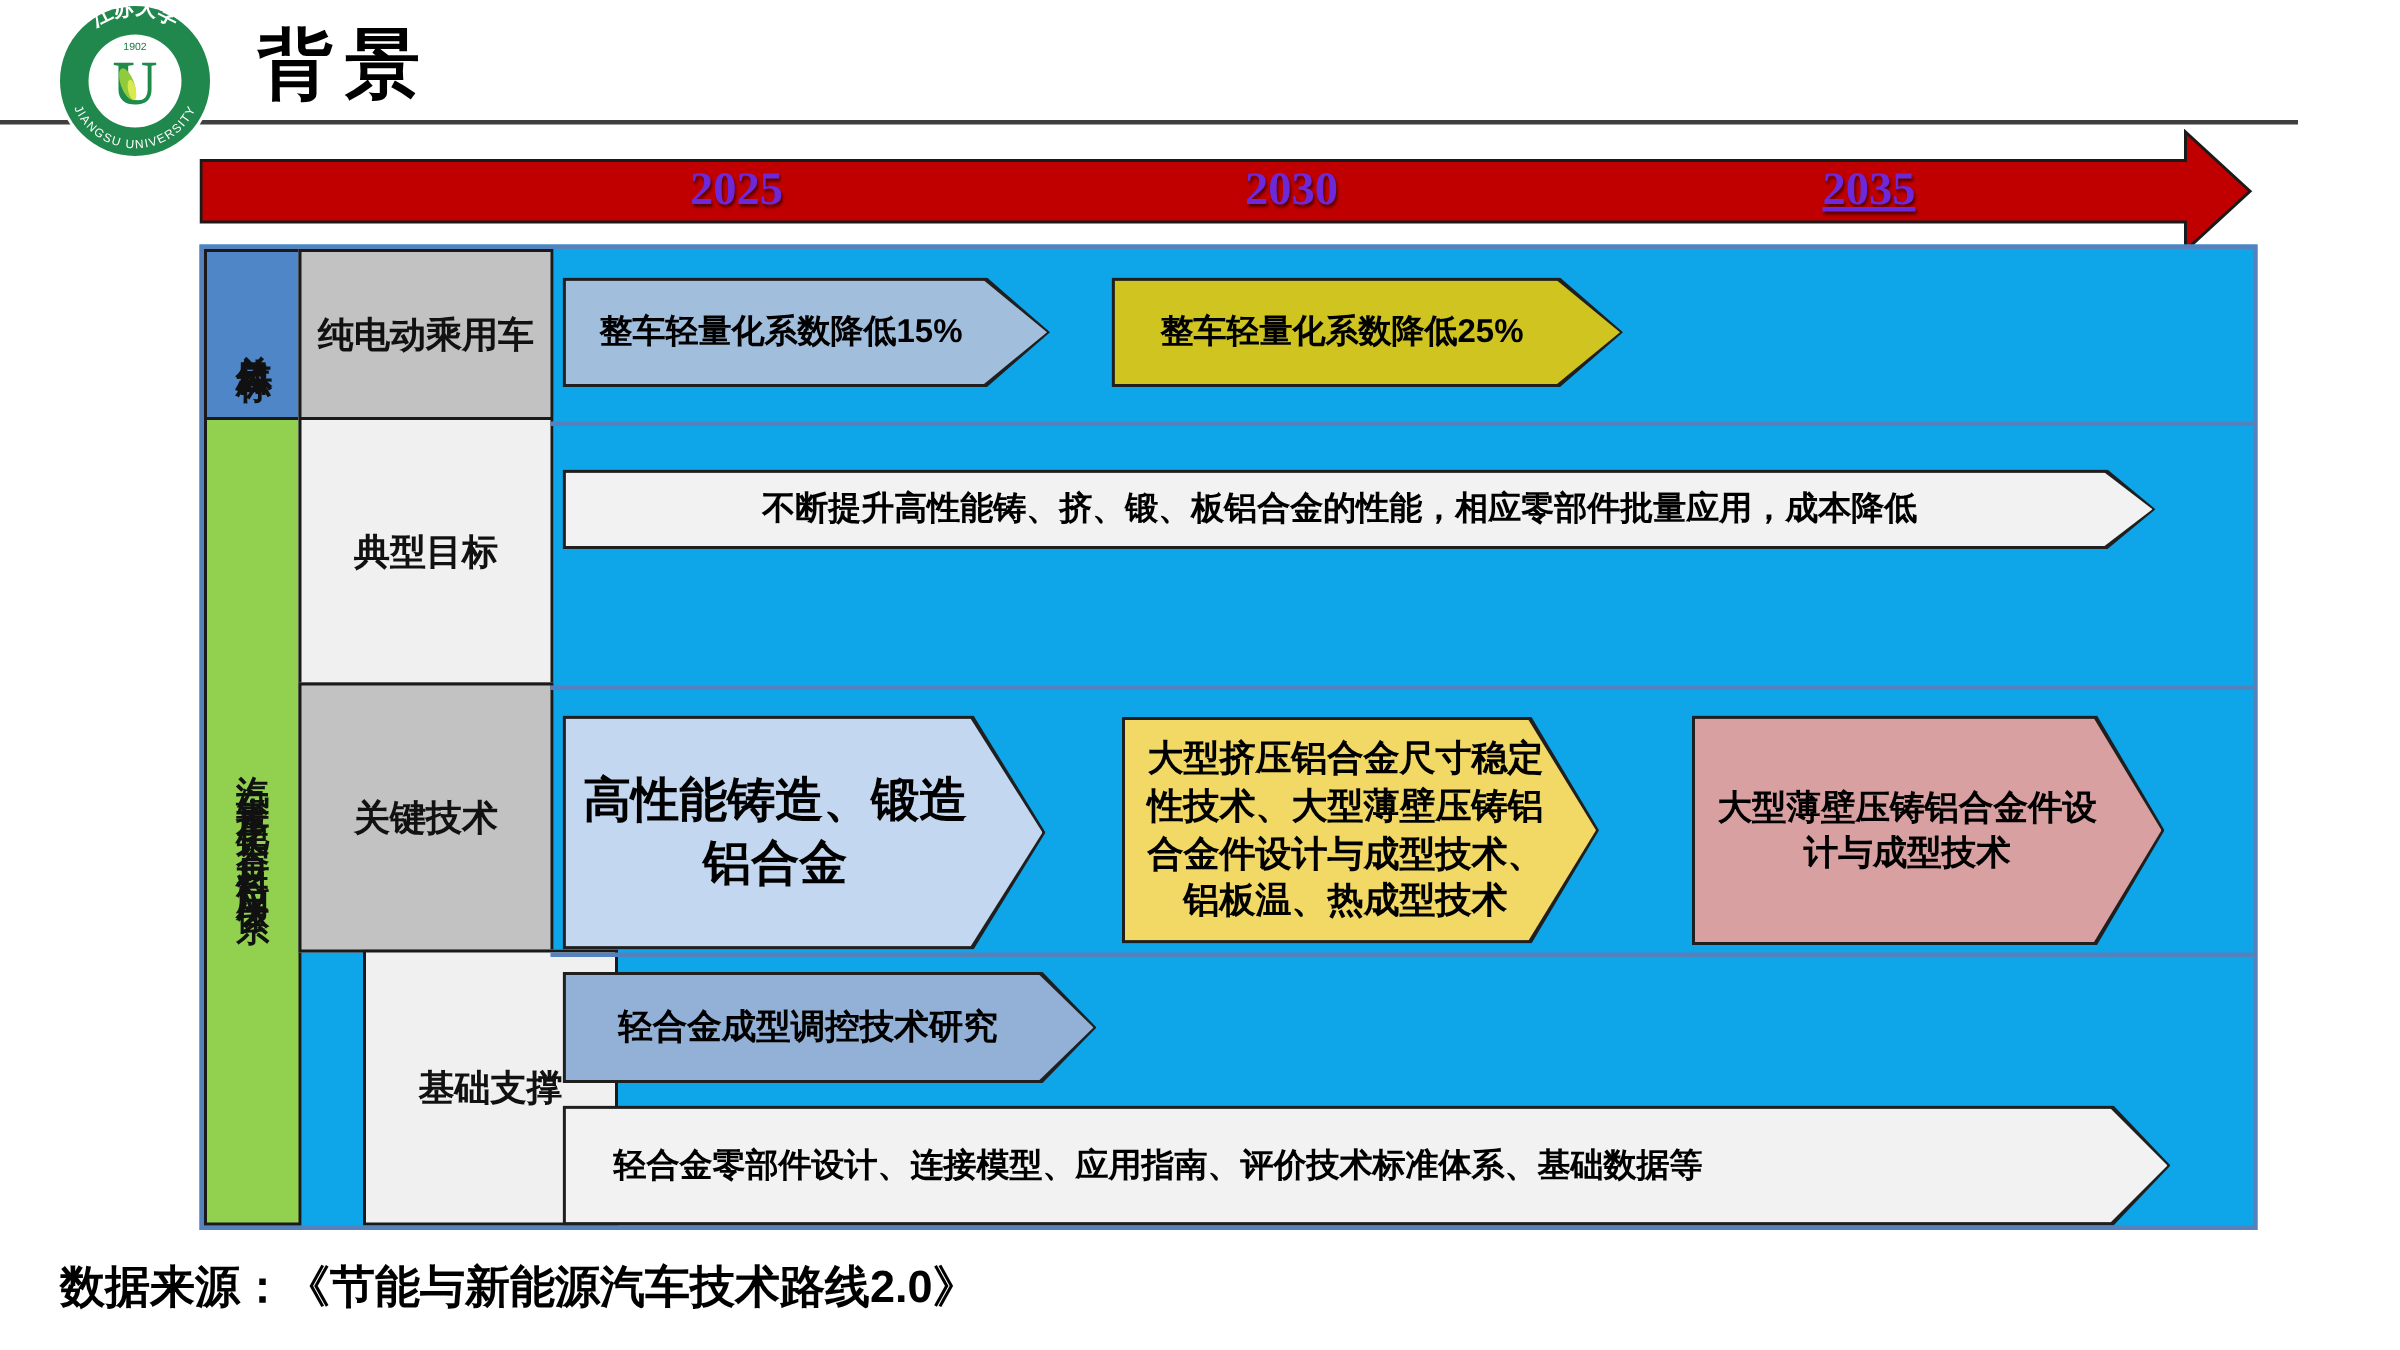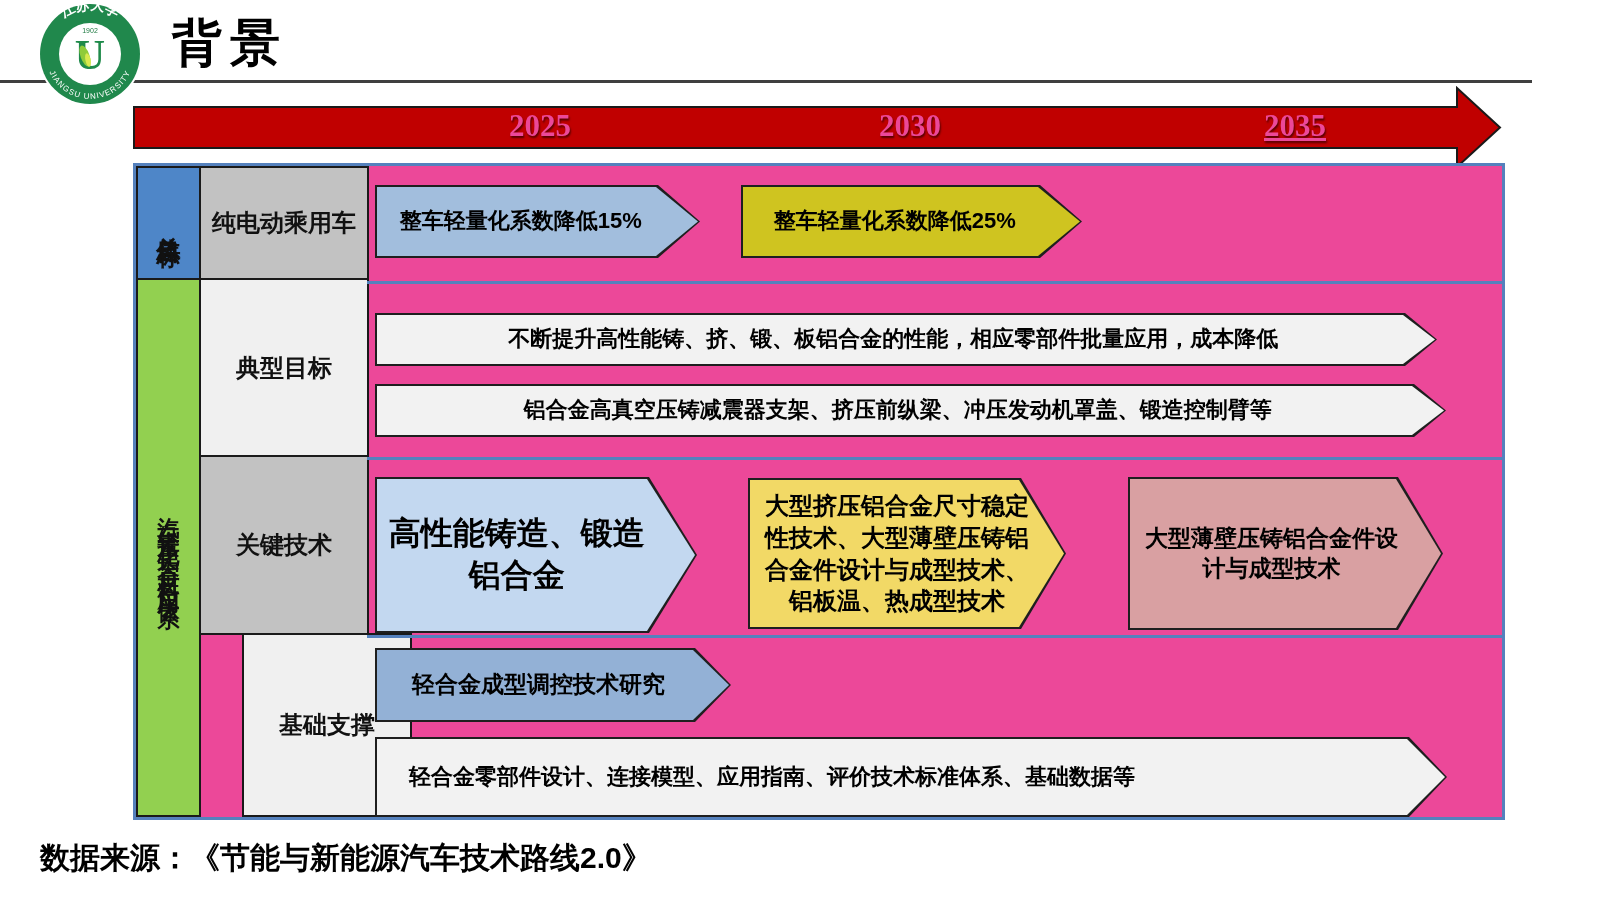--- a/index.html
+++ b/index.html
@@ -8,28 +8,28 @@
   .slide{position:absolute;inset:0;}
 
   
   .header-line{position:absolute;left:0;top:80px;width:1532px;height:3px;background:var(--header-line);}
   .logo{position:absolute;left:36px;top:0;width:108px;height:108px;}
   .title{position:absolute;left:172px;top:10px;margin:0;font-size:50px;font-weight:bold;letter-spacing:8px;}
 
   
   .timeline{position:absolute;left:133px;top:86px;width:1372px;height:84px;}
   .timeline svg{position:absolute;inset:0;}
-  .year{position:absolute;top:22px;width:160px;text-align:center;color:#ec4899;
+  .year{position:absolute;top:22px;width:160px;text-align:left;color:#6d28d9;
         font-family:"Liberation Serif","DejaVu Serif",serif;font-weight:bold;font-size:31px;
         text-shadow:1px 2px 2px rgba(0,0,0,.55);}
   .y1{left:327px;} .y2{left:697px;} .y3{left:1082px;text-decoration:underline;}
 
   
   .roadmap{position:absolute;left:133px;top:163px;width:1372px;height:657px;
-           border:3px solid var(--table-border);box-sizing:border-box;background:#ec4899;padding-left:32px;}
+           border:3px solid var(--table-border);box-sizing:border-box;background:#0ea5e9;padding-left:32px;}
   .cell{position:absolute;border:2px solid #1a1a1a;box-sizing:border-box;
         display:flex;align-items:center;justify-content:center;font-weight:bold;}
   .c-g1{left:0;top:0;width:65px;height:114px;background:var(--cell-blue);}
   .c-g2{left:0;top:112px;width:65px;height:539px;background:var(--cell-green);}
   .c-r1{left:63px;top:0;width:170px;height:114px;background:var(--cell-gray);}
   .c-r2{left:63px;top:112px;width:170px;height:179px;background:var(--cell-light);}
   .c-r3{left:63px;top:289px;width:170px;height:180px;background:var(--cell-gray);}
   .c-r4{left:63px;top:467px;width:170px;height:184px;background:var(--cell-light);margin-left:43px;}
   .row-label{font-size:24px;color:#111;}
   .vtext{writing-mode:vertical-rl;text-orientation:upright;font-weight:bold;color:#111;}
@@ -131,23 +131,20 @@
     <div class="pent a1" style="--fill: #a2bedd;">
       <span class="lbl">整车轻量化系数降低15%</span>
     </div>
     <div class="pent a2" style="--fill: #cfc420;">
       <span class="lbl">整车轻量化系数降低25%</span>
     </div>
 
     <div class="pent b1" style="--fill: #f2f2f2;">
       <span class="lbl">不断提升高性能铸、挤、锻、板铝合金的性能，相应零部件批量应用，成本降低</span>
     </div>
-    <div class="pent b2" style="--fill: #f2f2f2;">
-      <span class="lbl">铝合金高真空压铸减震器支架、挤压前纵梁、冲压发动机罩盖、锻造控制臂等</span>
-    </div>
 
     <div class="pent c1" style="--fill: #c3d8f0;">
       <span class="lbl">高性能铸造、锻造铝合金</span>
     </div>
     <div class="pent pent-left c2" style="--fill: #f2d966;">
       <span class="lbl">大型挤压铝合金尺寸稳定性技术、大型薄壁压铸铝合金件设计与成型技术、铝板温、热成型技术</span>
     </div>
     <div class="pent c3" style="--fill: #d9a0a2;">
       <span class="lbl">大型薄壁压铸铝合金件设计与成型技术</span>
     </div>

